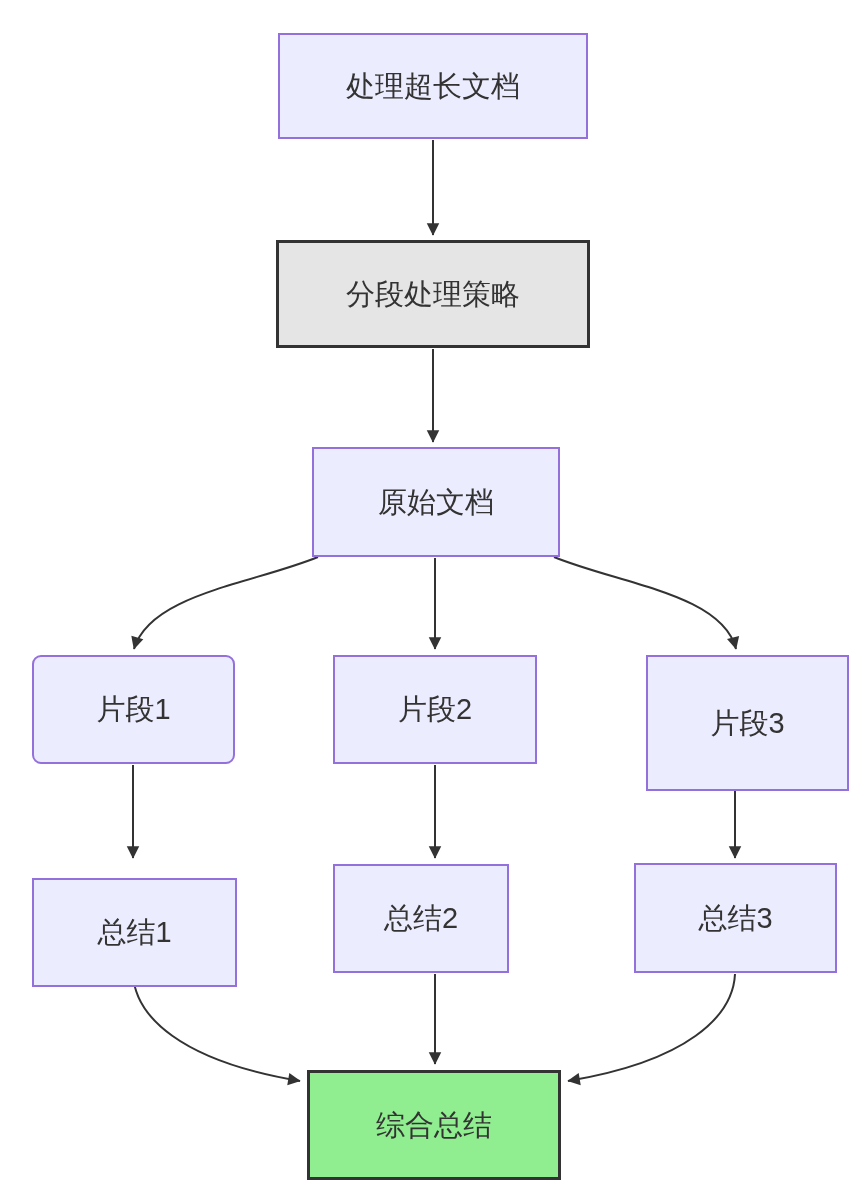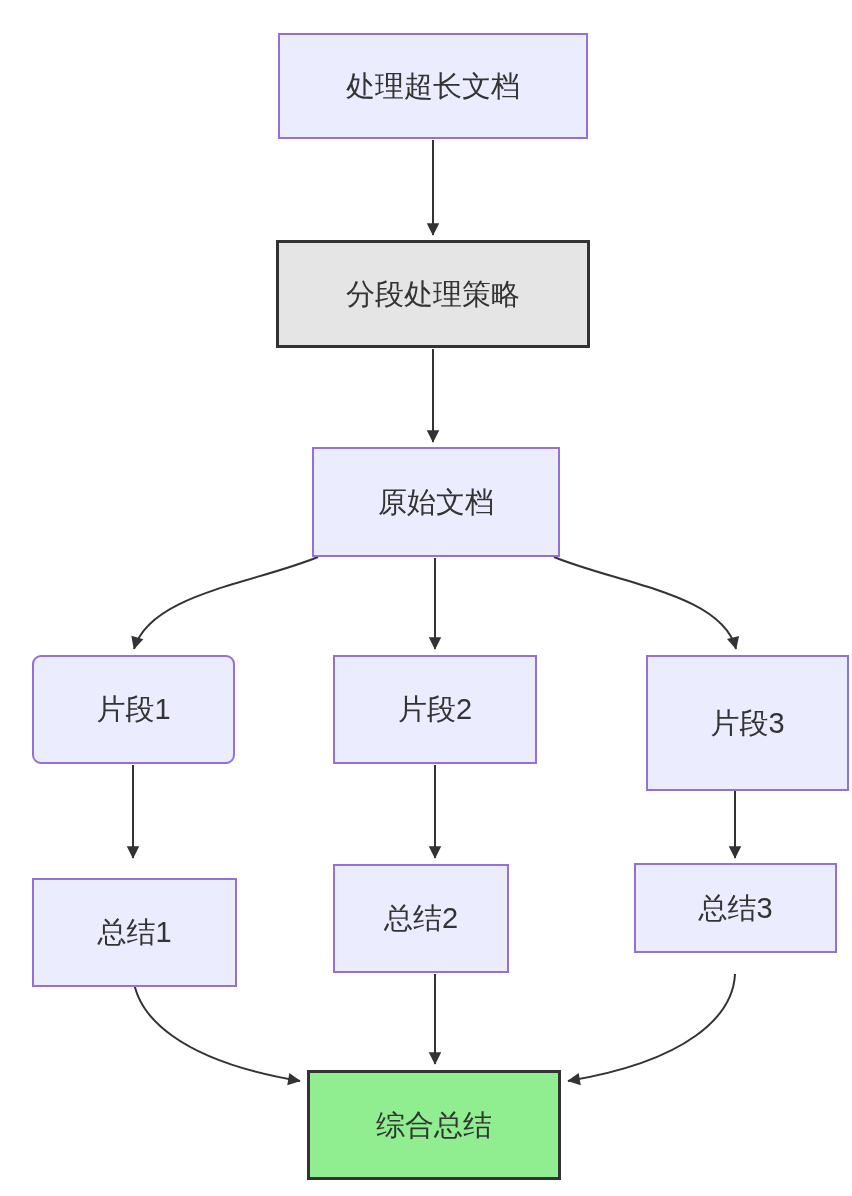--- a/index.html
+++ b/index.html
@@ -49,21 +49,21 @@
   }
   
   #node-a  { left: 278px; top: 33px;   width: 310px; height: 106px; }
   #node-b  { left: 276px; top: 240px;  width: 314px; height: 108px; }
   #node-c  { left: 312px; top: 447px;  width: 248px; height: 110px; }
   #node-d1 { left: 32px;  top: 655px;  width: 203px; height: 109px; border-radius: 9px; }
   #node-d2 { left: 333px; top: 655px;  width: 204px; height: 109px; }
   #node-d3 { left: 634px; top: 655px;  width: 203px; height: 136px; margin-left: 12px; }
   #node-e1 { left: 32px;  top: 864px;  width: 205px; height: 109px; margin-top: 14px; }
   #node-e2 { left: 333px; top: 864px;  width: 176px; height: 109px; }
-  #node-e3 { left: 634px; top: 863px;  width: 203px; height: 90px; }
+  #node-e3 { left: 634px; top: 863px;  width: 203px; height: 110px; }
   #node-f  { left: 307px; top: 1070px; width: 254px; height: 110px; }
   .edge {
     fill: none;
     stroke: #333333;
     stroke-width: 2px;
   }
 </style>
 </head>
 <body>
 

